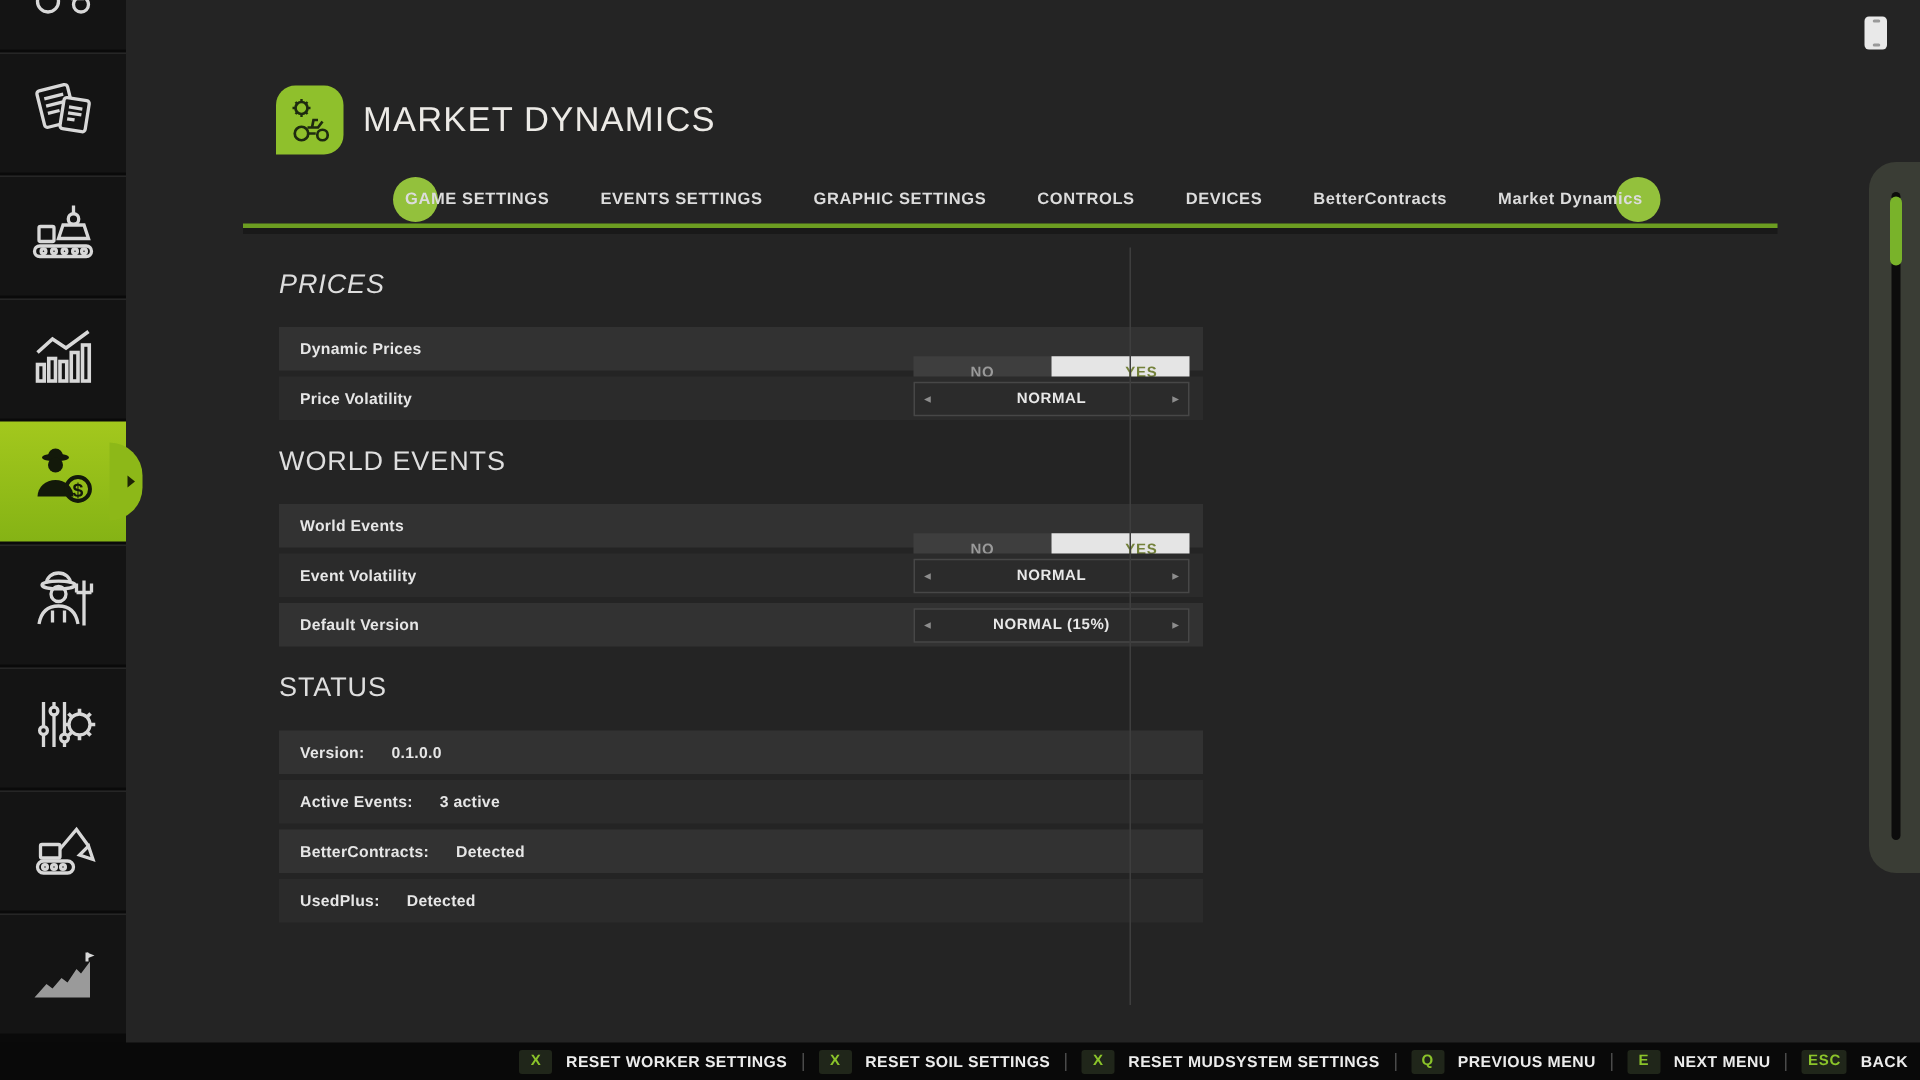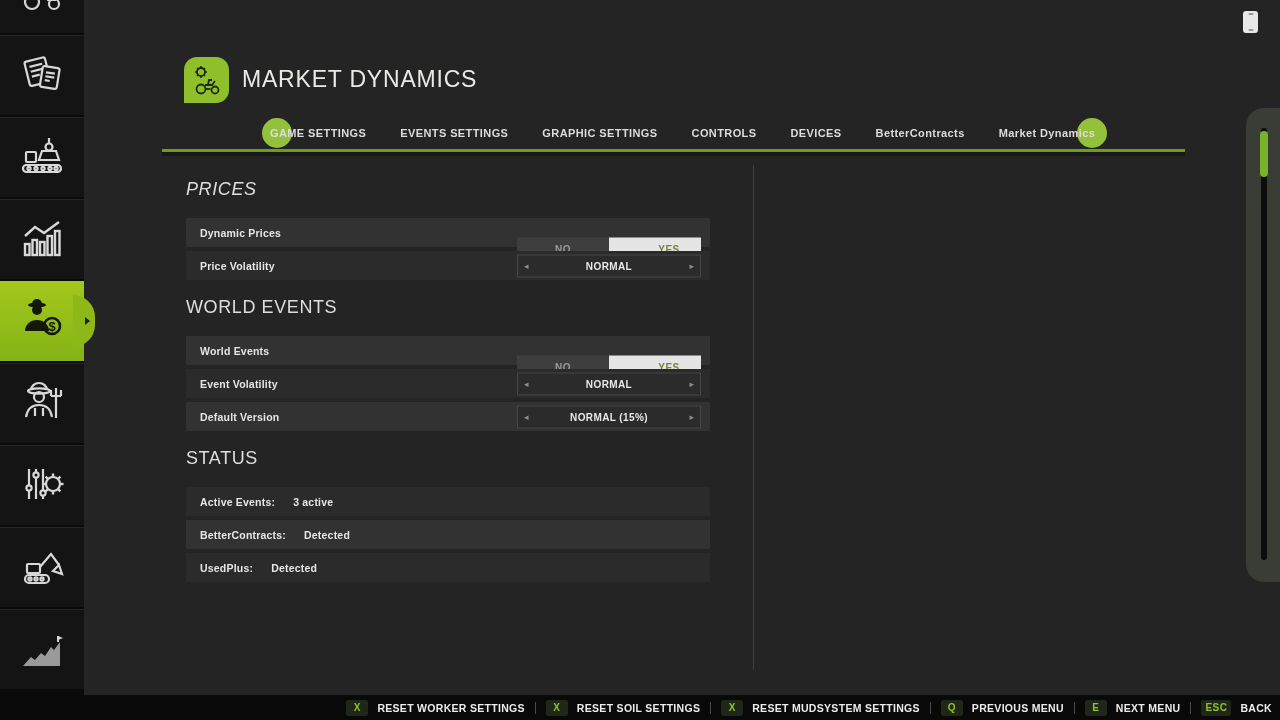--- a/index.html
+++ b/index.html
@@ -35,21 +35,21 @@
   .dot{position:absolute;width:30px;height:30px;border-radius:50%;background:#93c13c;top:50%;transform:translateY(-50%);z-index:1;}
   .dot-left{left:-8px;}
   .dot-right{right:-12px;}
   .tab-underline{position:absolute;left:162px;top:149px;width:1023px;height:3px;background:#6c9d21;}
   .tab-underline-shadow{position:absolute;left:162px;top:152px;width:1023px;height:4px;background:#191919;}
 
   
   .content{position:absolute;left:186px;top:178px;width:544px;}
   .section-title{font-size:18px;font-weight:400;color:#dedede;letter-spacing:0.6px;margin:16px 0 18px 0;line-height:22px;}
   .section-title.first{margin-top:0;font-style:italic;}
-  .setting-row{position:relative;width:524px;height:29px;margin-bottom:4px;display:flex;align-items:center;}
+  .setting-row{position:relative;width:616px;height:29px;margin-bottom:4px;display:flex;align-items:center;}
   .setting-row.light{background:#323232;}
   .setting-row.dark{background:#2b2b2b;}
   .setting-label{font-size:10.5px;font-weight:bold;color:#e6e6e6;margin-left:14px;letter-spacing:0.2px;}
   .status-value{font-size:10.5px;font-weight:bold;color:#e6e6e6;margin-left:18px;letter-spacing:0.2px;}
 
   .control{position:absolute;right:9px;top:50%;transform:translateY(-50%);width:184px;height:23px;}
   .toggle{display:flex;}
   .toggle .opt{width:92px;height:23px;display:flex;align-items:center;justify-content:center;
                font-size:10px;font-weight:bold;letter-spacing:0.5px;cursor:pointer;margin-top:16px;}
   .toggle .opt.off{background:#3e3e3e;color:#9a9a9a;}
@@ -309,20 +309,24 @@
       <span class="setting-label">Default Version</span>
       <div class="control selector">
         <span class="arrow">◂</span>
         <span class="value">NORMAL (15%)</span>
         <span class="arrow">▸</span>
       </div>
     </div>
 
     <h2 class="section-title">STATUS</h2>
 
+    <div class="setting-row light">
+      <span class="setting-label">Version:</span>
+      <span class="status-value">0.1.0.0</span>
+    </div>
     <div class="setting-row dark">
       <span class="setting-label">Active Events:</span>
       <span class="status-value">3 active</span>
     </div>
     <div class="setting-row light">
       <span class="setting-label">BetterContracts:</span>
       <span class="status-value">Detected</span>
     </div>
     <div class="setting-row dark">
       <span class="setting-label">UsedPlus:</span>

